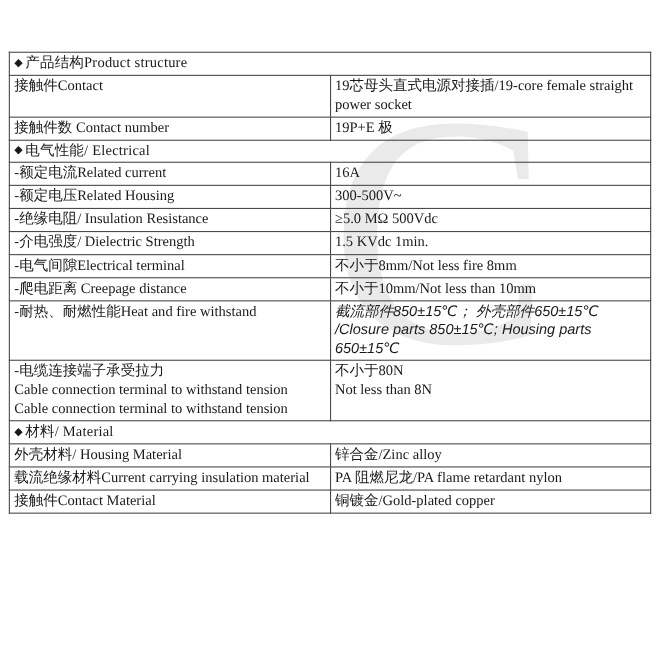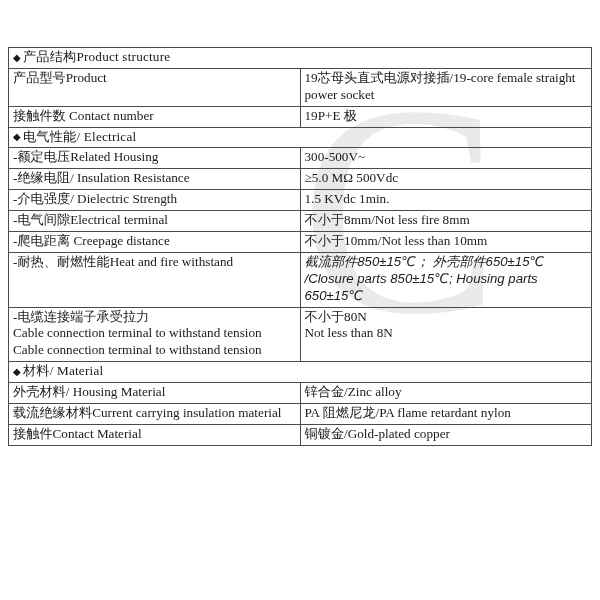--- a/index.html
+++ b/index.html
@@ -83,30 +83,34 @@
 </div>
 
 <div id="spec-table-wrap">
   <table class="spec-table">
     <tbody>
 
       <tr>
         <td class="section-cell" colspan="2"><span class="diamond">◆</span>产品结构Product structure</td>
       </tr>
       <tr>
-        <td class="label-cell">产品型号Product</td>
+        <td class="label-cell">接触件Contact</td>
         <td class="value-cell">19芯母头直式电源对接插/19-core female straight power socket</td>
       </tr>
       <tr>
         <td class="label-cell">接触件数 Contact number</td>
         <td class="value-cell">19P+E 极</td>
       </tr>
 
       <tr>
         <td class="section-cell" colspan="2"><span class="diamond">◆</span>电气性能/ Electrical</td>
+      </tr>
+      <tr>
+        <td class="label-cell">-额定电流Related current</td>
+        <td class="value-cell">16A</td>
       </tr>
       <tr>
         <td class="label-cell">-额定电压Related Housing</td>
         <td class="value-cell">300-500V~</td>
       </tr>
       <tr>
         <td class="label-cell">-绝缘电阻/ Insulation Resistance</td>
         <td class="value-cell">≥5.0 MΩ  500Vdc</td>
       </tr>
       <tr>

